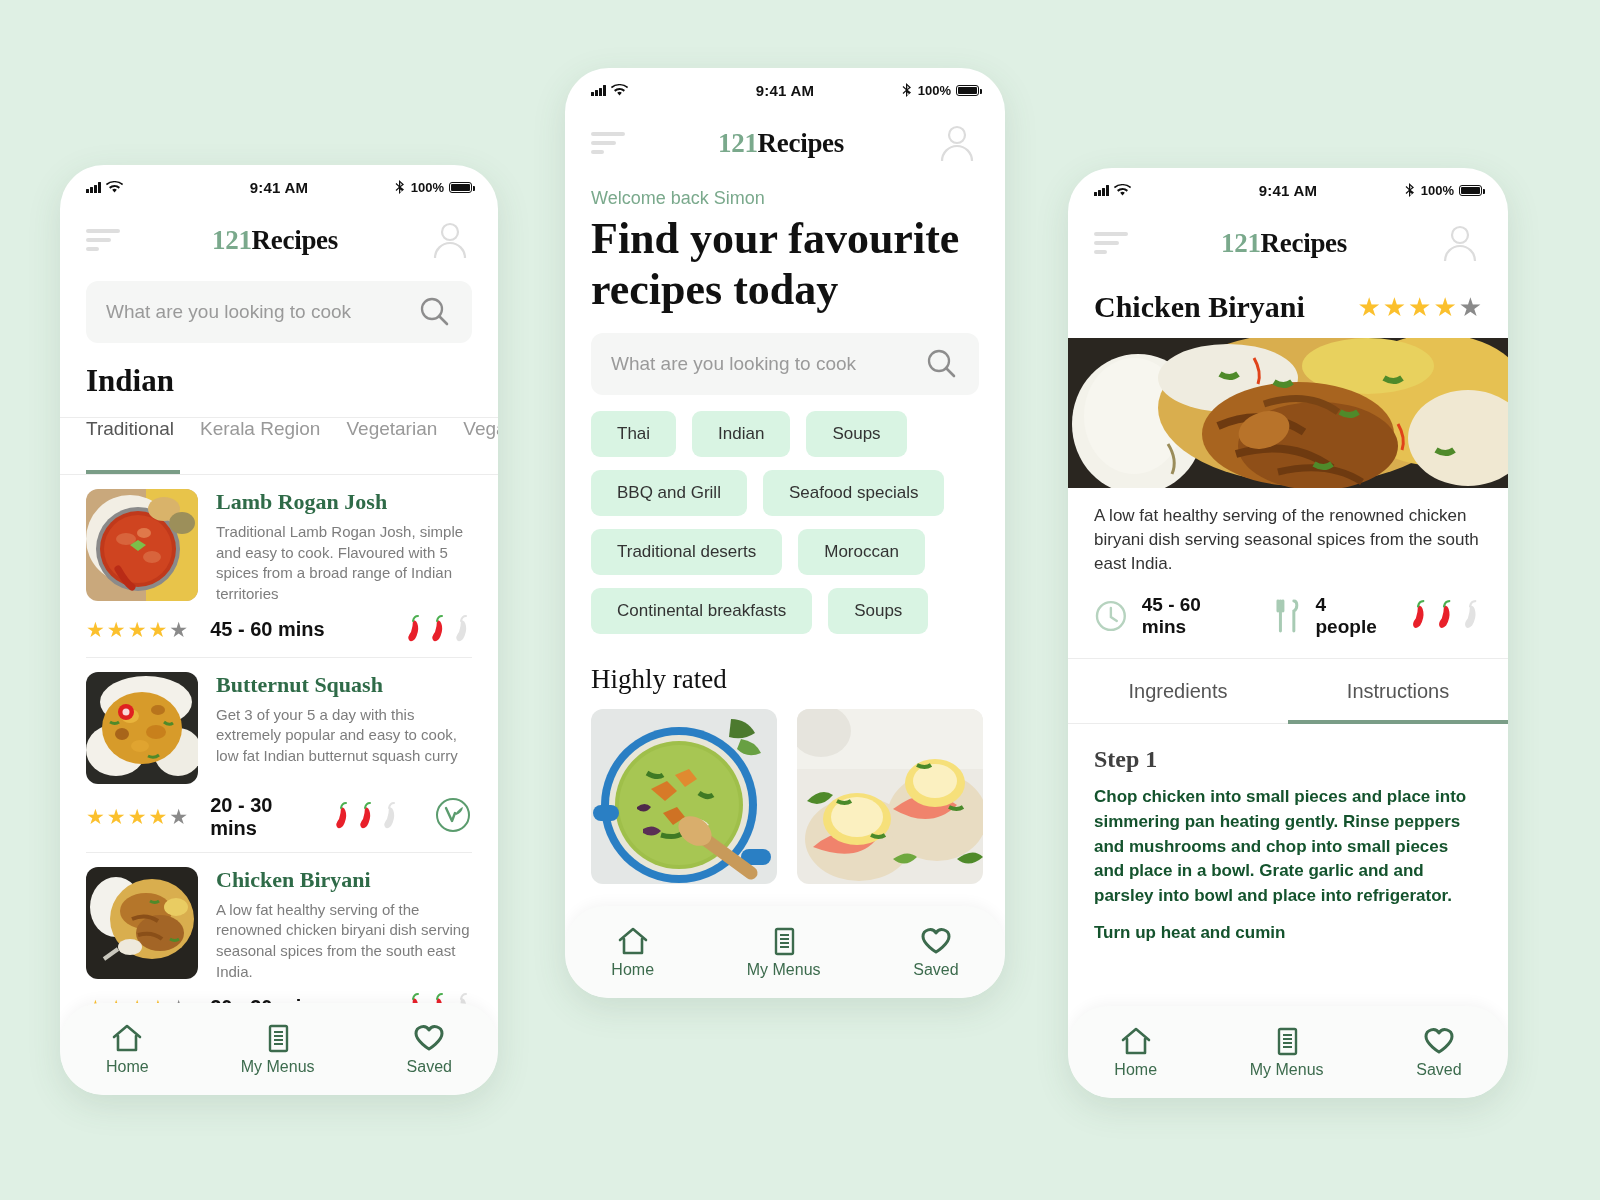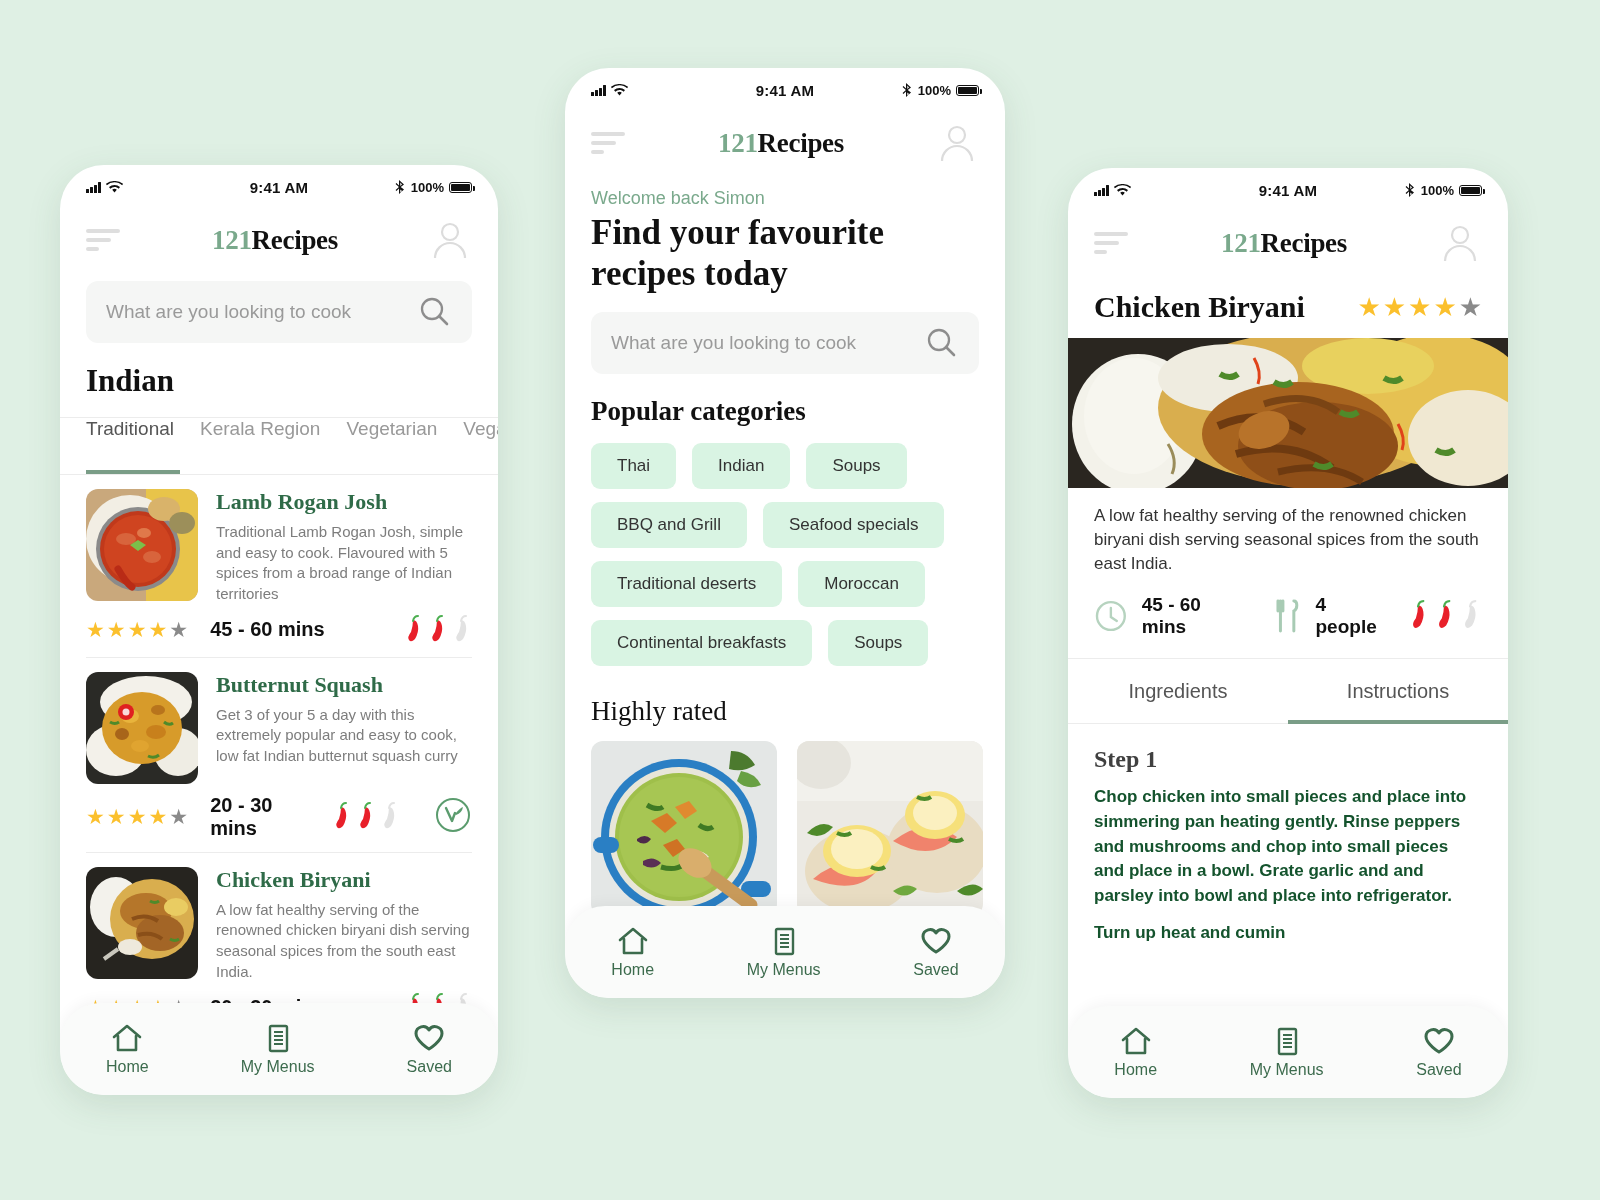--- a/index.html
+++ b/index.html
@@ -101,21 +101,21 @@
     position: absolute; left: 0; right: 0; bottom: 0; height: 92px;
     background: #fafbfa; border-radius: 40px 40px 44px 44px;
     display: flex; align-items: center; justify-content: space-around;
     box-shadow: 0 -3px 14px rgba(0,0,0,0.045);
   }
   .navitem { display: flex; flex-direction: column; align-items: center; gap: 5px; }
   .navitem .lbl { font-size: 16px; color: #3c6b4d; }
 
   
   .welcome { font-size: 18px; color: #7aa98c; padding: 14px 26px 0; }
-  .hero-h { font-size: 35px; font-weight: bold; color: #111; padding: 4px 26px 0; line-height: 1.16; }
+  .hero-h { font-size: 44px; font-weight: bold; color: #111; padding: 4px 26px 0; line-height: 1.16; }
   .cat-h { font-size: 27px; font-weight: bold; color: #111; padding: 22px 26px 0; }
   .chips { display: flex; flex-wrap: wrap; gap: 13px 16px; padding: 16px 26px 0; }
   .chip {
     background: #d9f4e3; border-radius: 9px; padding: 13px 26px;
     font-size: 17px; color: #333; white-space: nowrap;
   }
   .rated-h { font-size: 27px; font-weight: normal; color: #111; padding: 30px 26px 0; }
   .rated-row { display: flex; gap: 20px; padding: 14px 26px 0; }
   .rated-img { width: 186px; height: 175px; border-radius: 12px; overflow: hidden; flex:none; }
 
@@ -419,21 +419,20 @@
   <div class="hero-h serif">Find your favourite recipes today</div>
 
   <div class="searchbar" style="margin-top:18px;">
     <span class="ph">What are you looking to cook</span>
     <svg width="36" height="36" viewBox="0 0 36 36">
         <circle cx="16" cy="15" r="10" fill="none" stroke="#8d8d8d" stroke-width="2.3"></circle>
         <line x1="23" y1="22" x2="31" y2="30" stroke="#8d8d8d" stroke-width="2.6" stroke-linecap="round"></line>
       </svg>
   </div>
 
-  <div class="cat-h serif">Popular categories</div>
   <div class="chips">
     <span class="chip">Thai</span>
     <span class="chip">Indian</span>
     <span class="chip">Soups</span>
     <span class="chip">BBQ and Grill</span>
     <span class="chip">Seafood specials</span>
     <span class="chip">Traditional deserts</span>
     <span class="chip">Moroccan</span>
     <span class="chip">Continental breakfasts</span>
     <span class="chip">Soups</span>

